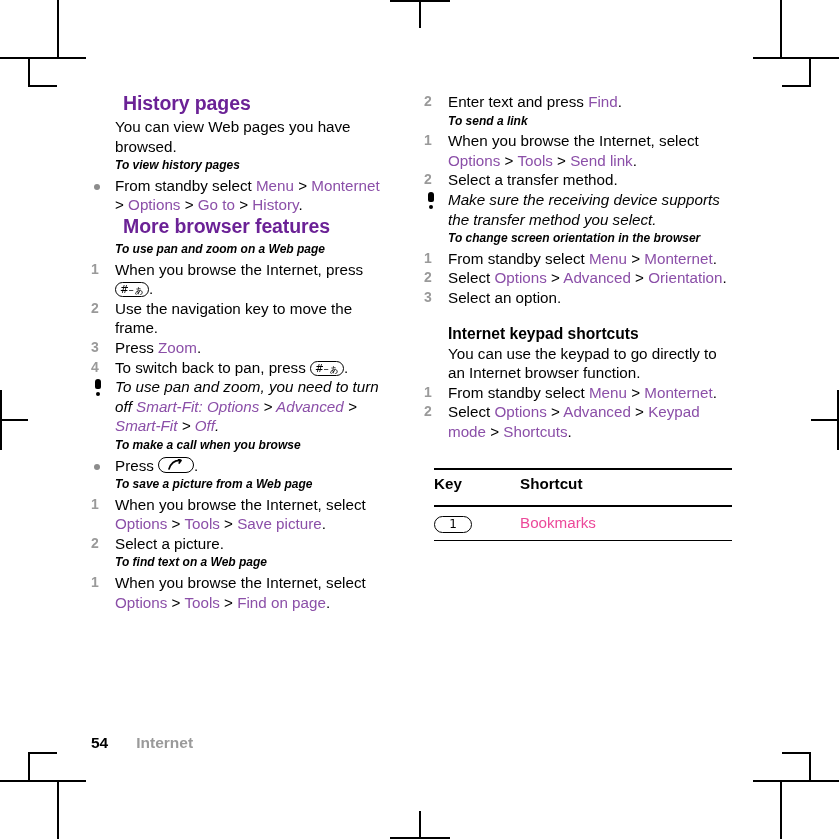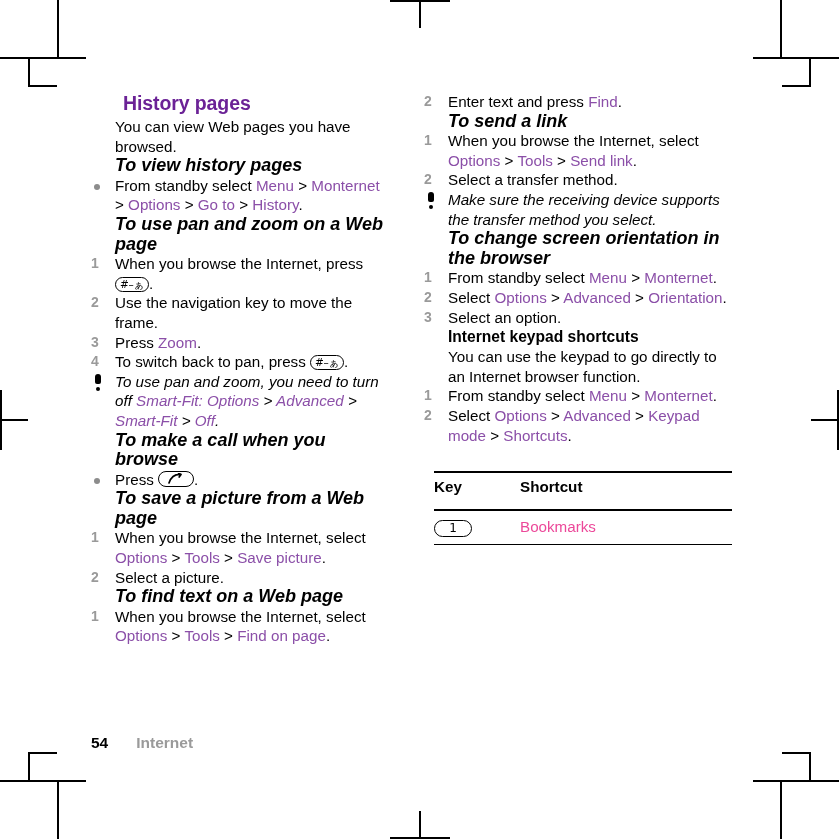--- a/index.html
+++ b/index.html
@@ -77,33 +77,33 @@
     color: #6B2296;
     font-size: 19.5px;
     line-height: 23px;
     font-weight: bold;
     margin: 0 0 2px 32px;
     letter-spacing: -0.1px;
   }
   .sec-gap { margin-top: 22px; }
 
   h3.sub {
-    font-size: 18px;
+    font-size: 12px;
     line-height: 19.6px;
     font-weight: bold;
     font-style: italic;
     margin: 0 0 0 24px;
     color: #000;
   }
   h3.subplain {
     font-size: 15.6px;
     line-height: 20px;
     font-weight: bold;
     font-style: normal;
-    margin: 0 0 0 24px;
+    margin: 16px 0 0 24px;
     color: #000;
   }
   p.body {
     margin: 0 0 0 24px;
   }
   .blk { margin-top: 14px; }
   .blk-sm { margin-top: 11px; }
 
   
   .step {
@@ -288,20 +288,21 @@
       <span>From standby select </span><span class="lnk">Menu</span><span class="gt"> </span><span class="gt">&gt;</span>
       <span class="lnk">Monternet</span>
       <span class="gt">&gt;</span>
       <span class="lnk">Options</span>
       <span class="gt">&gt;</span>
       <span class="lnk">Go to</span>
       <span class="gt">&gt;</span>
       <span class="lnk">History</span><span class="gt">.</span>
     </div>
 
+    <h2 class="sec sec-gap">More browser features</h2>
 
     <h3 class="sub">To use pan and zoom on a Web page</h3>
 
     <div class="step">
       <span class="num">1</span>
       <span>When you browse the Internet, press </span><span class="keycap">#–ぁ</span><span class="gt">.</span>
     </div>
 
     <div class="step">
       <span class="num">2</span>

